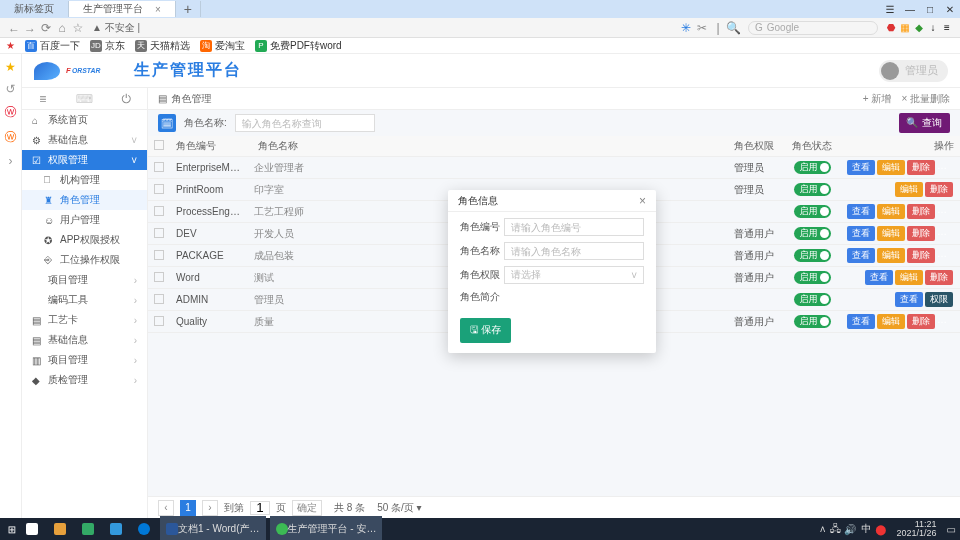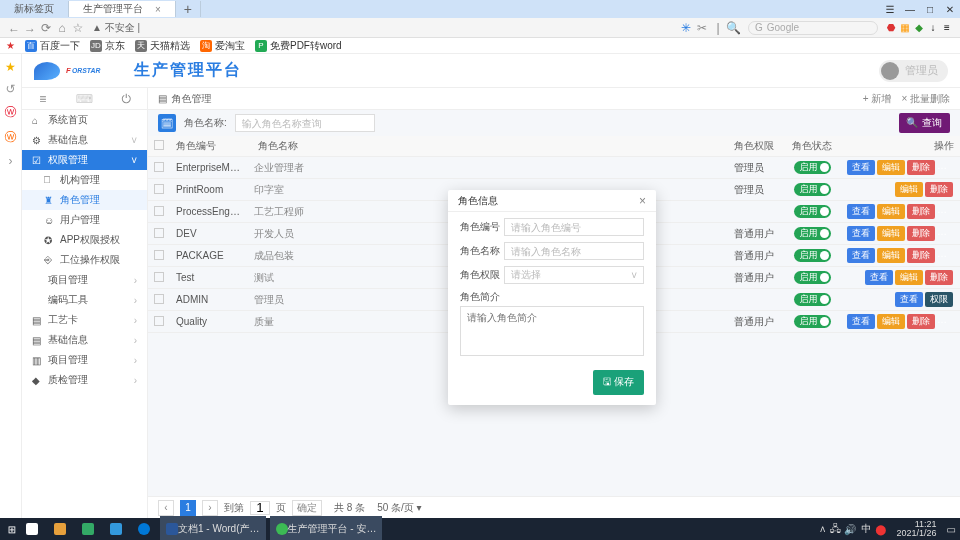--- a/index.html
+++ b/index.html
@@ -120,21 +120,21 @@
   .modal { position: absolute; left: 448px; top: 190px; width: 208px; background: #fff; box-shadow: 0 4px 16px rgba(0,0,0,0.2); border-radius: 2px; }
   .modal-hd { height: 22px; display: flex; align-items: center; padding: 0 10px; border-bottom: 1px solid #eee; font-size: 10px; color: #333; }
   .modal-hd .close { margin-left: auto; font-size: 12px; color: #888; }
   .modal-bd { padding: 6px 12px; }
   .fld { display: flex; align-items: center; margin-bottom: 6px; }
   .fld .lbl { width: 44px; font-size: 10px; color: #555; }
   .fld .inp { flex: 1; height: 18px; border: 1px solid #ddd; padding: 0 6px; font-size: 10px; display: flex; align-items: center; color: #bbb; justify-content: space-between;}
   .fld .inp input { border:none; width:100%; font-size:10px; outline:none;}
   .fld .inp input::placeholder { color:#bbb;}
   .ta { width: 100%; height: 50px; border: 1px solid #ddd; padding: 4px 6px; font-size: 10px; color: #bbb; resize: none; }
-  .modal-ft { padding: 6px 12px 10px; display: flex; justify-content: flex-end; }
+  .modal-ft { padding: 6px 12px 10px; display: flex; }
   .save-btn { background: #1aa179; color: #fff; padding: 4px 10px; border-radius: 2px; font-size: 10px; }
 </style>
 </head>
 <body>
 
 <div class="browser-tabs">
   <div class="tab">
       <span>新标签页</span>
     </div>
   <div class="tab active">
@@ -376,21 +376,21 @@
               <tr>
     <td class="col-chk"><span class="chkbox"></span></td>
     <td>PACKAGE</td>
     <td class="col-name">成品包装</td>
     <td>普通用户</td>
     <td class="col-stat"><span class="switch">启用<span class="dot"></span></span></td>
     <td class="col-ops"><span class="pill view">查看</span><span class="pill edit">编辑</span><span class="pill del">删除</span><span class="pill perm">权限</span></td>
               </tr>
               <tr>
     <td class="col-chk"><span class="chkbox"></span></td>
-    <td>Test</td>
+    <td>Word</td>
     <td class="col-name">测试</td>
     <td>普通用户</td>
     <td class="col-stat"><span class="switch">启用<span class="dot"></span></span></td>
     <td class="col-ops"><span class="pill view">查看</span><span class="pill edit">编辑</span><span class="pill del">删除</span></td>
               </tr>
               <tr>
     <td class="col-chk"><span class="chkbox"></span></td>
     <td>ADMIN</td>
     <td class="col-name">管理员</td>
     <td></td>
@@ -445,21 +445,20 @@
     <div class="fld">
       <span class="lbl">角色权限</span>
       <span class="inp">
           <span>请选择</span>
           <span>˅</span>
         </span>
     </div>
     <div class="fld" style="margin-bottom:2px">
       <span class="lbl">角色简介</span>
     </div>
-    <textarea class="ta" placeholder="请输入角色简介" style=""></textarea>
   </div>
   <div class="modal-ft">
     <span class="save-btn">🖫 保存</span>
   </div>
 </div>
 
 <div class="taskbar">
   <span class="start">⊞</span>
   <div class="titem">
       <span class="ticon" style="background:#fff"></span>

